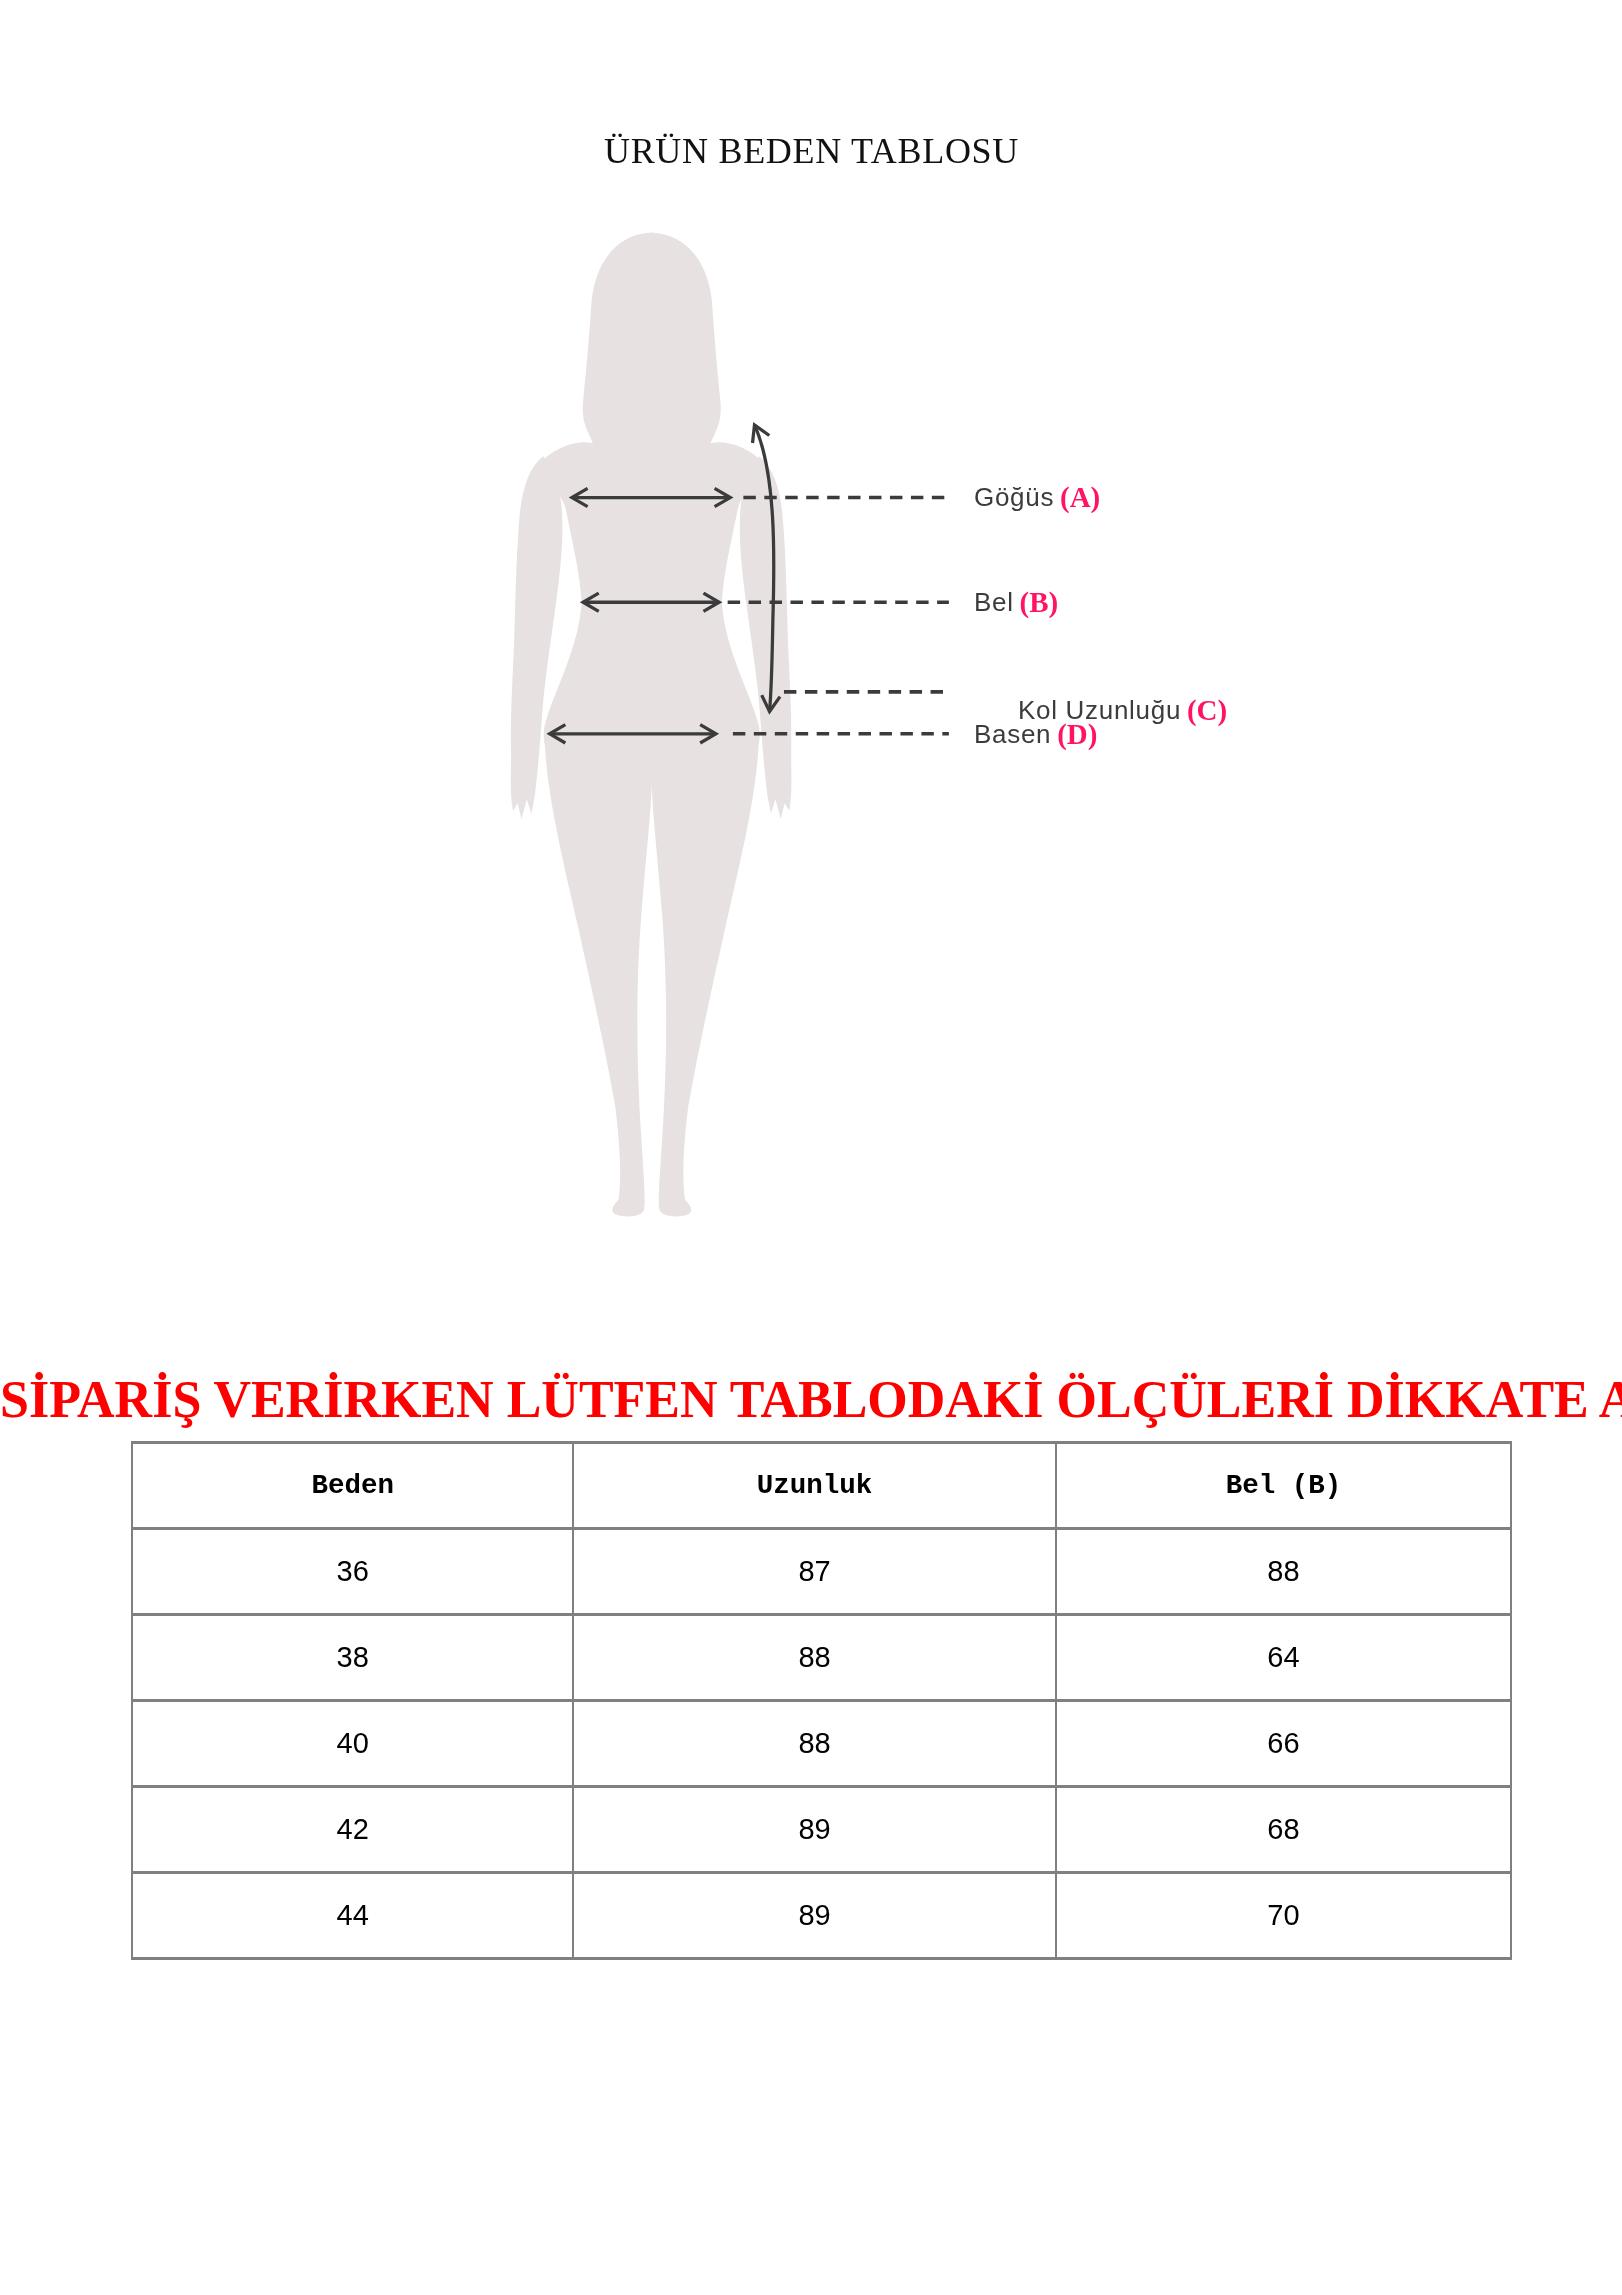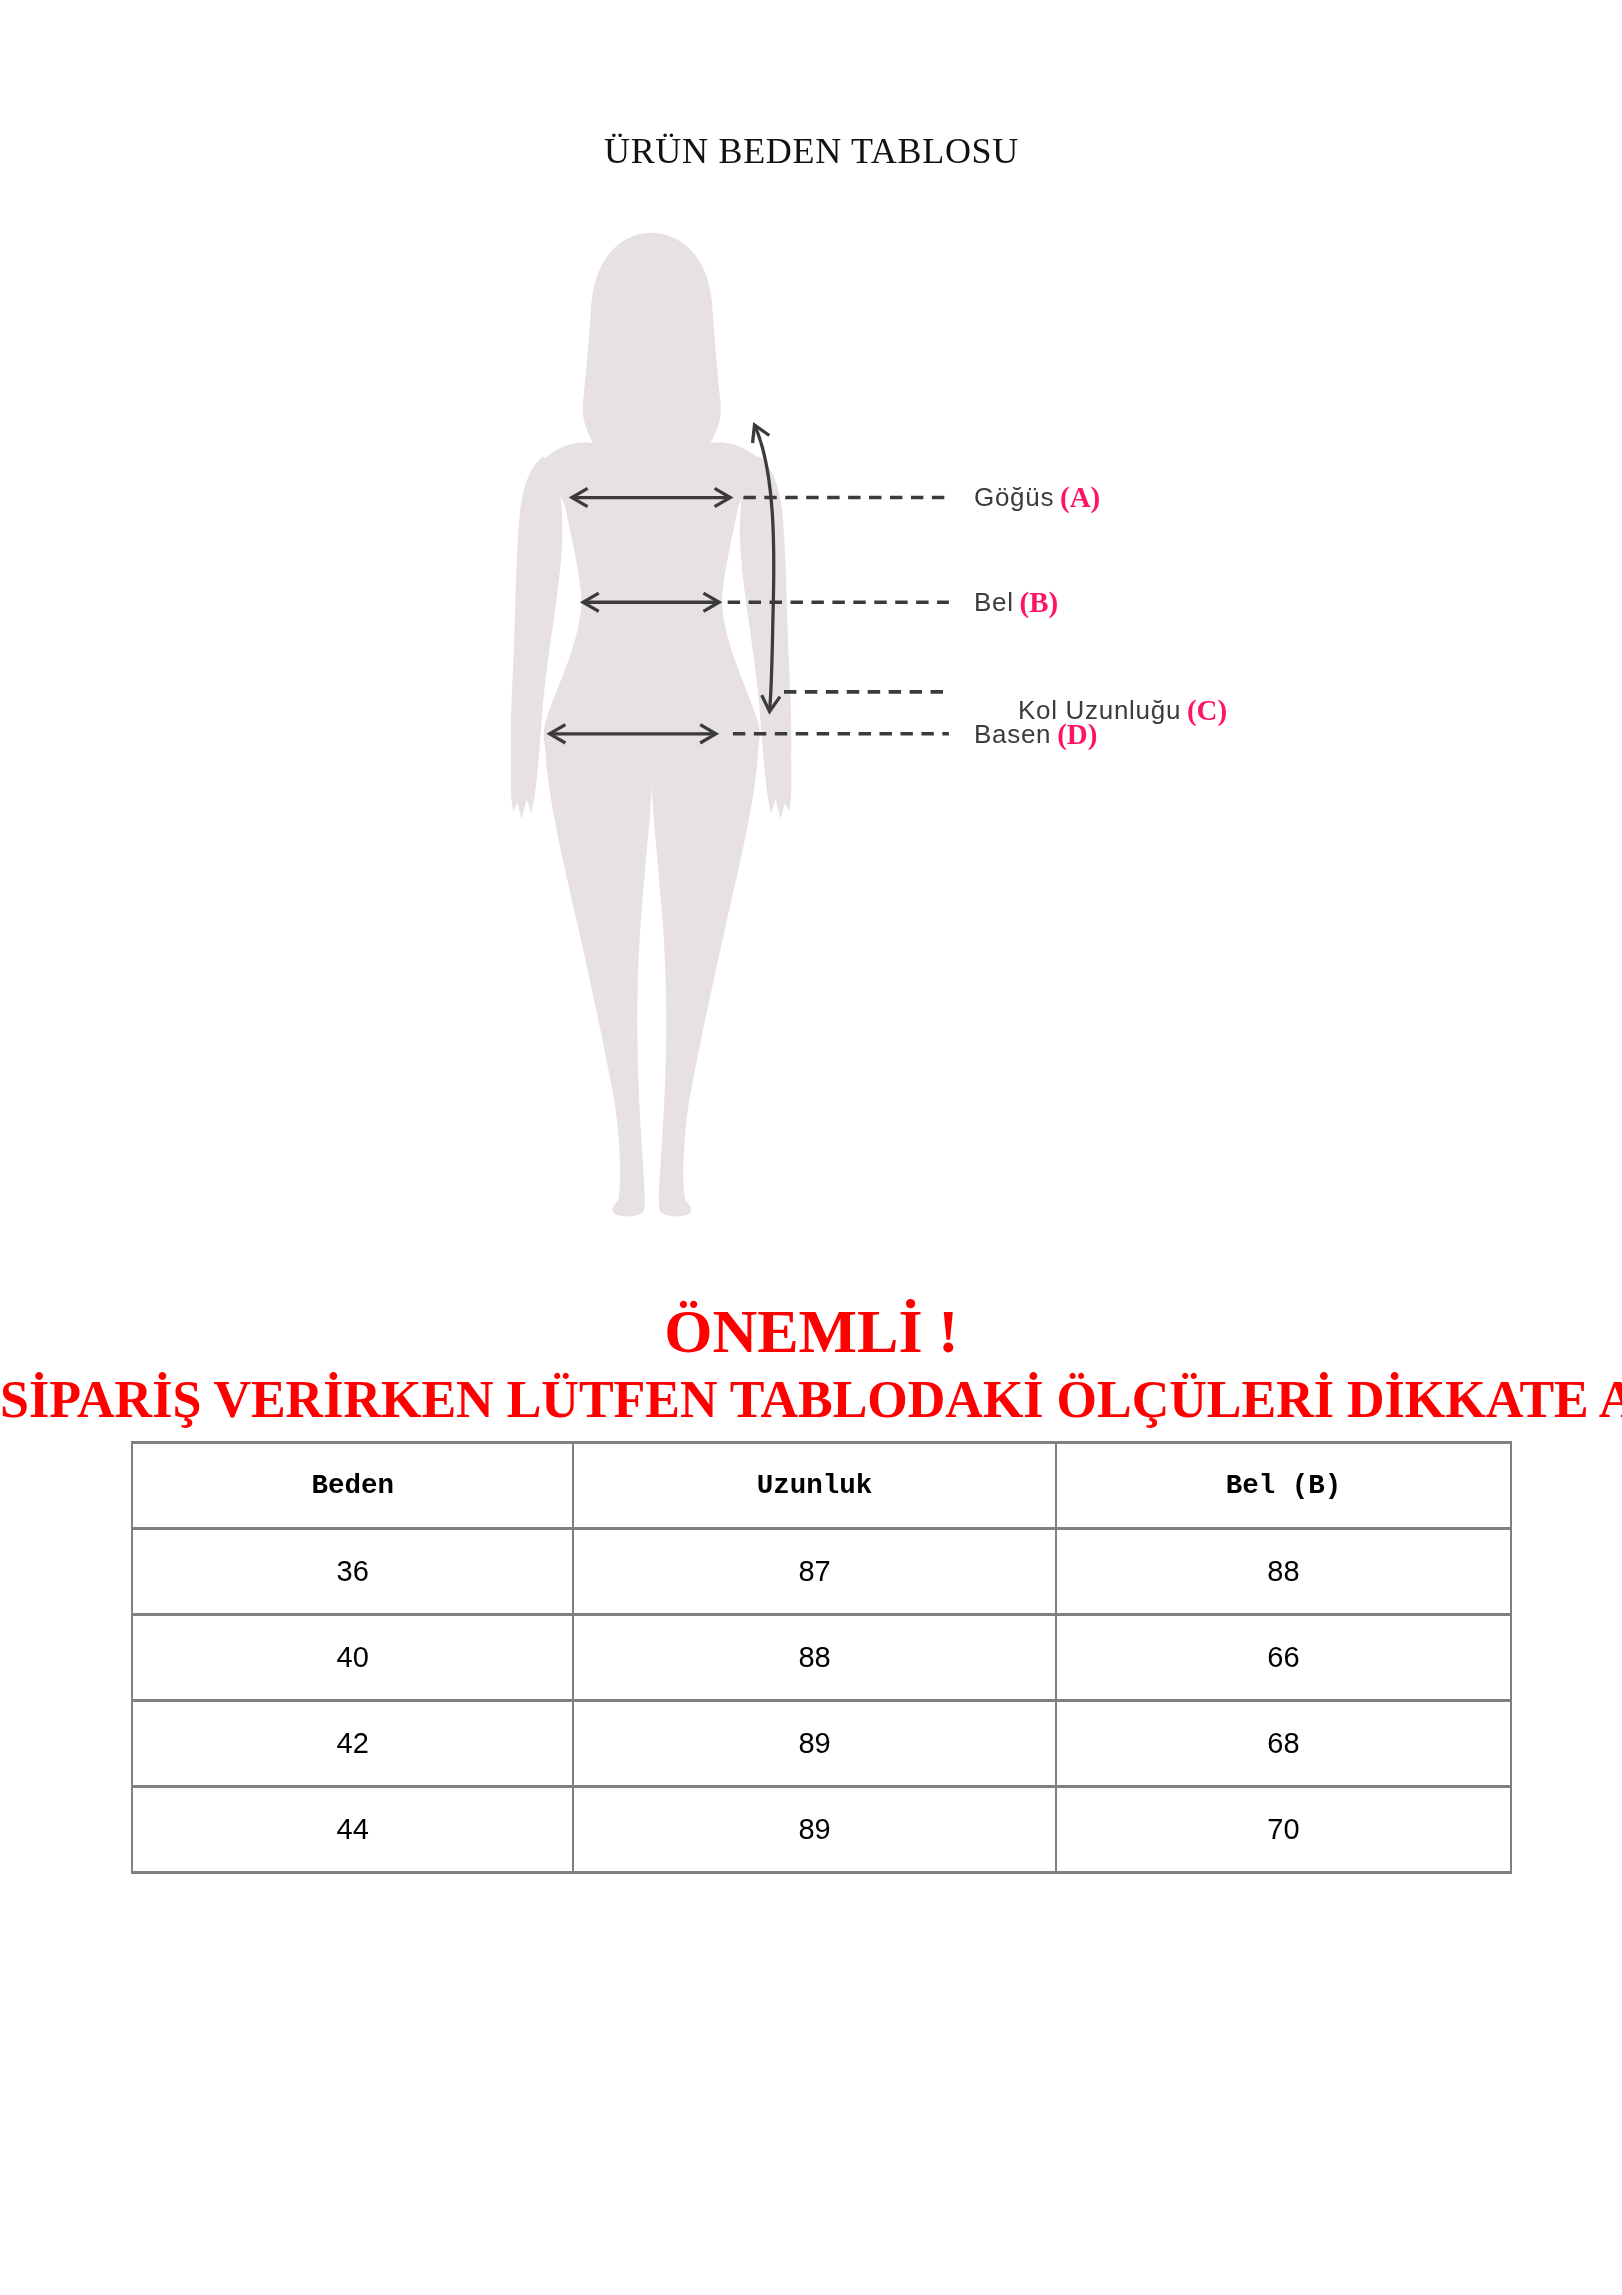--- a/index.html
+++ b/index.html
@@ -218,21 +218,20 @@
   </div>
   <div class="measure-label lbl-kol">
     <span class="mname">Kol Uzunluğu</span>
     <span class="mcode">(C)</span>
   </div>
   <div class="measure-label lbl-basen">
     <span class="mname">Basen</span>
     <span class="mcode">(D)</span>
   </div>
 
-  <div class="notice-heading">ÖNEMLİ !</div>
   <div class="notice-subheading">SİPARİŞ VERİRKEN LÜTFEN TABLODAKİ ÖLÇÜLERİ DİKKATE ALINIZ !</div>
 
   <table class="size-table">
     <colgroup>
         <col class="c1">
         <col class="c2">
         <col class="c3">
       </colgroup>
     <thead>
       <tr>
@@ -241,20 +240,25 @@
         <th>Bel (B)</th>
       </tr>
     </thead>
     <tbody>
       <tr>
         <td>36</td>
         <td>87</td>
         <td>88</td>
       </tr>
       <tr>
+        <td>38</td>
+        <td>88</td>
+        <td>64</td>
+      </tr>
+      <tr>
         <td>40</td>
         <td>88</td>
         <td>66</td>
       </tr>
       <tr>
         <td>42</td>
         <td>89</td>
         <td>68</td>
       </tr>
       <tr>

